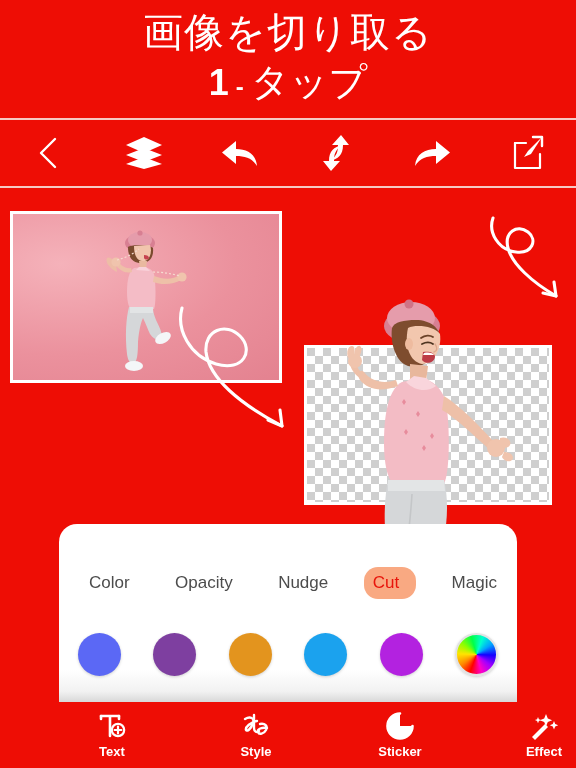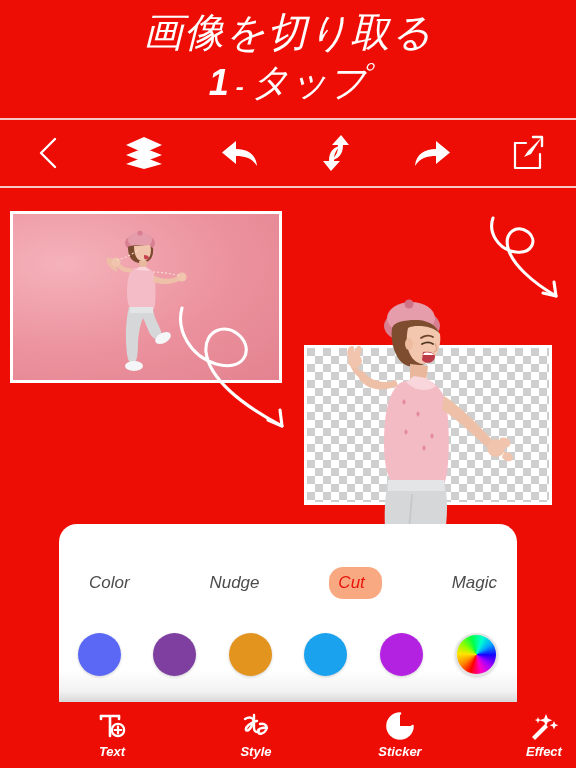--- a/index.html
+++ b/index.html
@@ -9,21 +9,20 @@
   }
   body {
     font-family: "Liberation Sans", sans-serif;
   }
   #app {
     position: relative;
     width: 576px;
     height: 768px;
     overflow: hidden;
     background: #ee0d05;
-    font-style: italic;
   }
 
   
   #header {
     position: absolute;
     left: 0; top: 0;
     width: 576px;
     height: 118px;
     background: #ee0d05;
     display: flex;
@@ -428,20 +427,21 @@
 
       <path d="M493 218 C488 232 498 250 516 252 C532 254 538 240 528 232 C517 224 504 232 508 248 C512 264 532 282 556 296"></path>
       <path d="M556 296 L543 293 M556 296 L554 282"></path>
     </g>
   </svg>
 
   <div id="options-panel">
 
     <div id="tab-row">
       <div class="tab">Color</div>
+      <div class="tab">Opacity</div>
       <div class="tab">Nudge</div>
       <div class="tab active" style="background: rgb(249, 169, 130); color: rgb(232, 21, 11); padding-left: 9px;">Cut</div>
       <div class="tab">Magic</div>
     </div>
 
     <div id="swatch-row">
       <div class="swatch" id="sw0" style="background: rgb(91, 104, 245);"></div>
       <div class="swatch" id="sw1" style="background: rgb(126, 63, 160);"></div>
       <div class="swatch" id="sw2" style="background: rgb(227, 148, 30);"></div>
       <div class="swatch" id="sw3" style="background: rgb(27, 162, 238);"></div>

